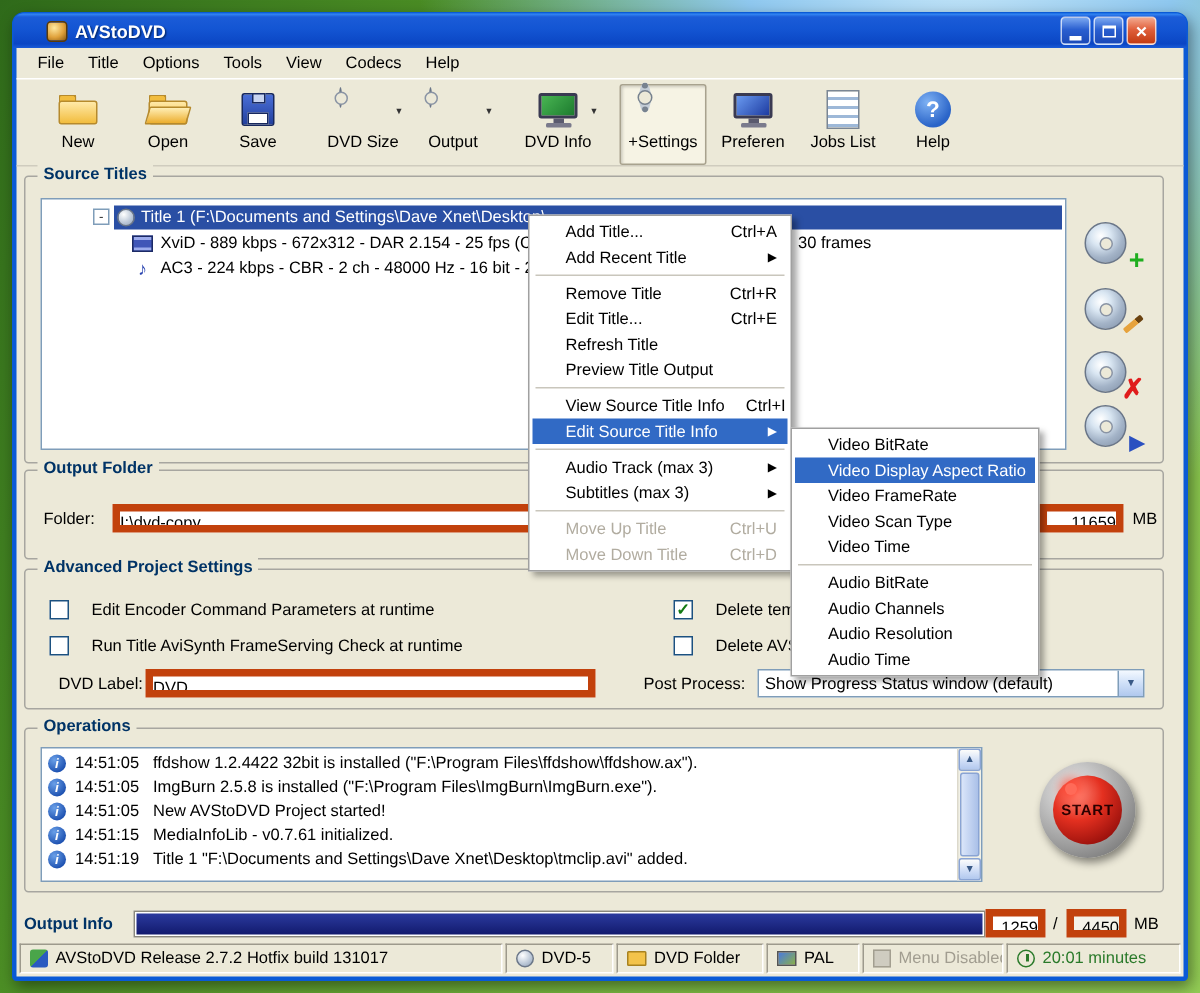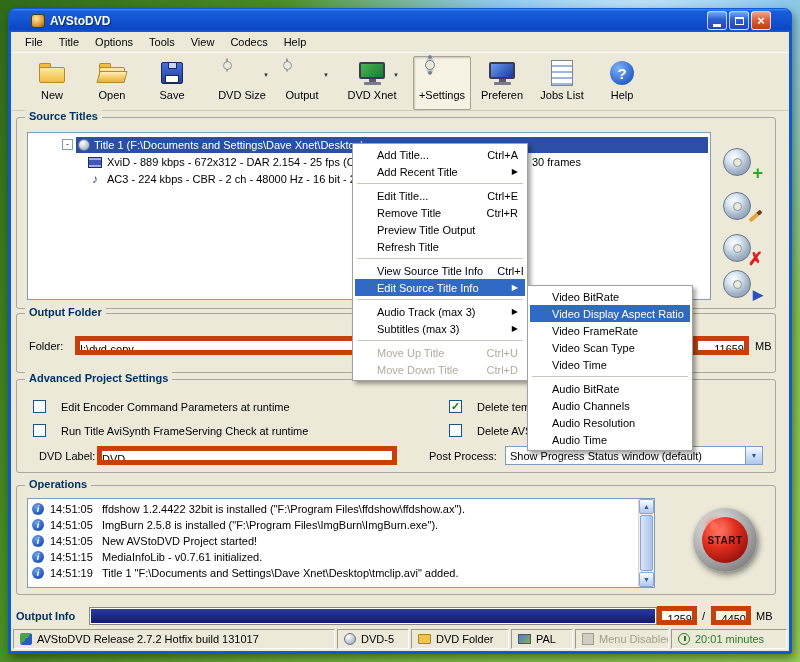--- a/index.html
+++ b/index.html
@@ -223,21 +223,21 @@
       <span class="tlabel">Output</span>
     </div>
     <span class="tsp"></span>
     <div class="tbtn">
       <span class="ic">
             <span class="mon-s"></span>
             <span class="mon-n"></span>
             <span class="mon-b"></span>
           </span>
       <span class="dd">▼</span>
-      <span class="tlabel">DVD Xnet</span>
+      <span class="tlabel">DVD Info</span>
     </div>
     <span class="tsp"></span>
     <div class="tbtn active">
       <span class="ic"><span class="gear"></span></span>
       <span class="tlabel">+Settings</span>
     </div>
     <div class="tbtn">
       <span class="ic">
             <span class="mon-s blue"></span>
             <span class="mon-n"></span>
@@ -423,32 +423,32 @@
   <div class="mi">
     <span>Add Title...</span>
     <span class="sc">Ctrl+A</span>
   </div>
   <div class="mi">
     <span>Add Recent Title</span>
     <span class="ar">▶</span>
   </div>
   <div class="msep"></div>
   <div class="mi">
+    <span>Remove Title</span>
+    <span class="sc">Ctrl+R</span>
+  </div>
+  <div class="mi">
     <span>Edit Title...</span>
     <span class="sc">Ctrl+E</span>
   </div>
   <div class="mi">
-    <span>Remove Title</span>
-    <span class="sc">Ctrl+R</span>
+    <span>Refresh Title</span>
   </div>
   <div class="mi">
     <span>Preview Title Output</span>
-  </div>
-  <div class="mi">
-    <span>Refresh Title</span>
   </div>
   <div class="msep"></div>
   <div class="mi">
     <span>View Source Title Info</span>
     <span class="sc">Ctrl+I</span>
   </div>
   <div class="mi hl">
     <span>Edit Source Title Info</span>
     <span class="ar">▶</span>
   </div>

